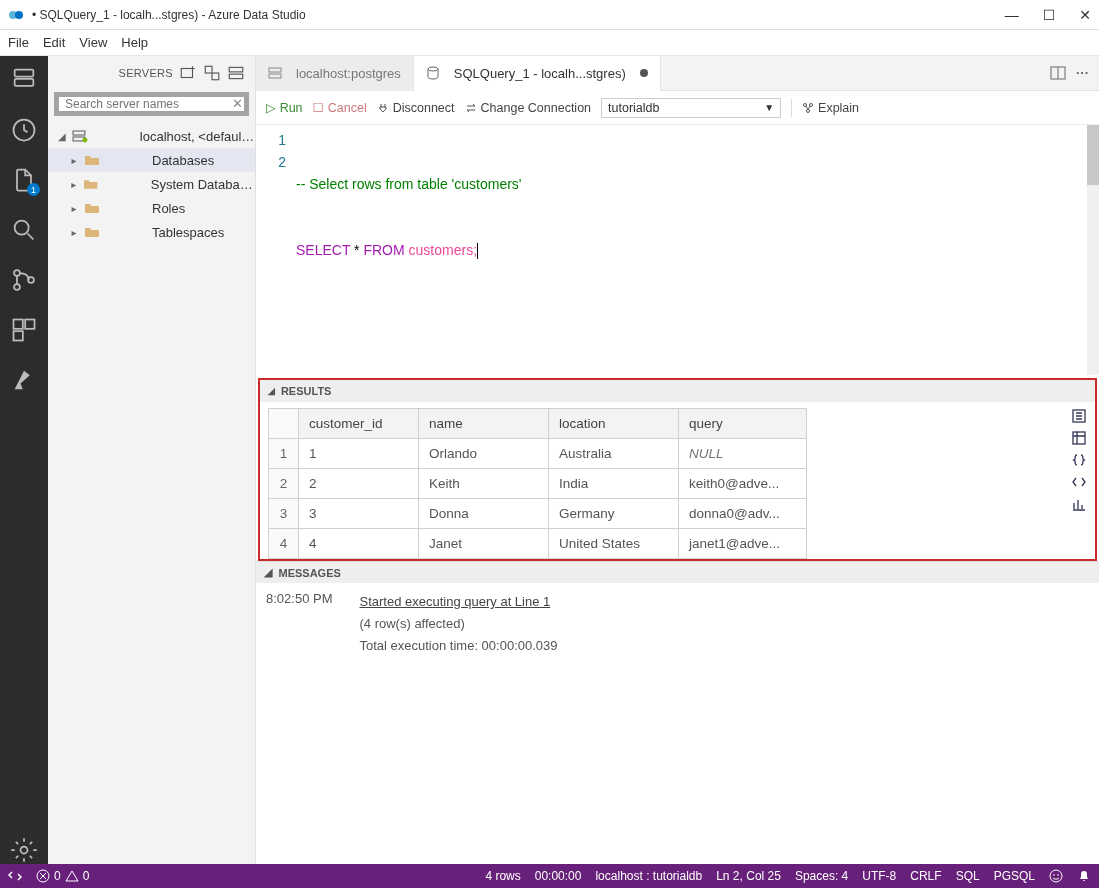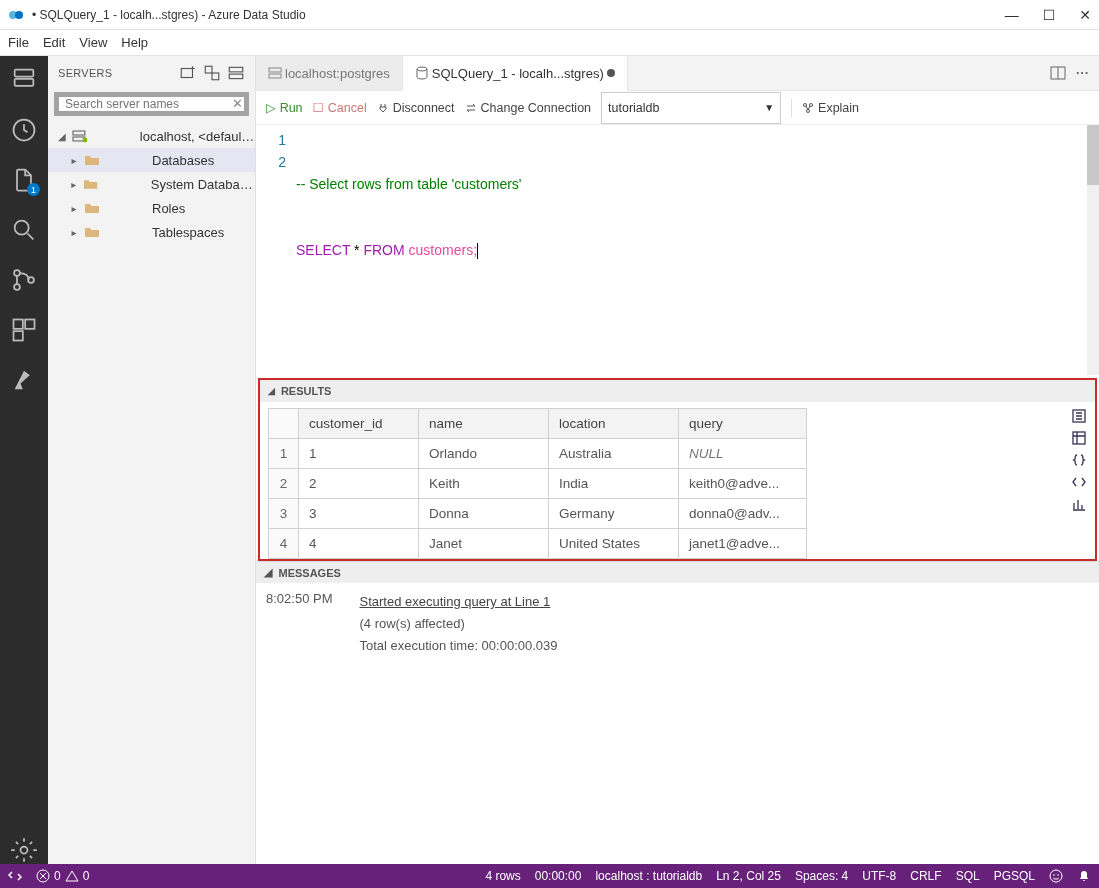--- a/index.html
+++ b/index.html
@@ -21,48 +21,48 @@
 .main { flex: 1; display: flex; min-height: 0; }
 .activity-bar { width: 48px; background: #2c2c2c; display: flex; flex-direction: column; align-items: center; padding-top: 10px; gap: 22px; color: #ccc; }
 .activity-bar .ab-item { width: 28px; height: 28px; display: flex; align-items: center; justify-content: center; position: relative; }
 .activity-bar .ab-badge { position: absolute; bottom: -2px; right: -2px; background: #007acc; color: #fff; border-radius: 50%; font-size: 9px; width: 13px; height: 13px; display: flex; align-items: center; justify-content: center; }
 .activity-bar .spacer { flex: 1; }
 .ab-icon { stroke: #bbb; fill: none; stroke-width: 1.5; }
 
 
 .sidebar { width: 208px; background: #f3f3f3; border-right: 1px solid #e0e0e0; display: flex; flex-direction: column; }
 .sidebar-header { display: flex; align-items: center; padding: 8px 10px; font-size: 11px; color: #555; }
-.sidebar-header .lbl { flex: 1; letter-spacing: 0.3px; }
+.sidebar-header .lbl { flex: 1; letter-spacing: 0.3px; text-align: right; }
 .sidebar-header .hicon { width: 18px; height: 18px; margin-left: 6px; }
 .search-row { position: relative; padding: 2px 6px 6px; }
 .search-row input { width: 100%; height: 24px; padding: 2px 24px 2px 6px; border: 5px solid #a3a3a3; font-size: 12px; background: #fff; color: #888; }
 .search-row .clear { position: absolute; right: 12px; top: 6px; color: #888; font-size: 13px; }
 .tree { padding: 2px 0; font-size: 13px; }
 .tree-row { display: flex; align-items: center; height: 24px; padding-left: 8px; gap: 4px; }
 .tree-row.selected { background: #e4e6f1; }
 .tree-arrow { width: 12px; color: #666; font-size: 10px; text-align: center; }
 .tree-icon { width: 16px; height: 14px; }
 .folder { fill: #dcb67a; }
 .tree-label { color: #333; white-space: nowrap; overflow: hidden; text-overflow: ellipsis; margin-left: 48px; }
 
 
 .editor-region { flex: 1; display: flex; flex-direction: column; min-width: 0; }
 .tabs-row { display: flex; align-items: center; height: 35px; border-bottom: 1px solid #e5e5e5; background: #f3f3f3; }
-.tab { display: flex; align-items: center; height: 35px; padding: 0 12px; gap: 3px; border-right: 1px solid #e5e5e5; color: #777; background: #ececec; }
+.tab { display: flex; align-items: center; height: 35px; padding: 0 12px; gap: 14px; border-right: 1px solid #e5e5e5; color: #777; background: #ececec; }
 .tab.active { background: #fff; color: #333; }
 .tab .dot { width: 8px; height: 8px; border-radius: 50%; background: #555; }
 .tabs-row .tab-actions { margin-left: auto; display: flex; gap: 10px; padding-right: 10px; color: #666; }
 .tab-icon { width: 14px; height: 14px; }
 
 .toolbar { display: flex; align-items: center; gap: 10px; height: 34px; padding: 0 10px; border-bottom: 1px solid #eee; font-size: 12.5px; }
 .tb-btn { display: flex; align-items: center; gap: 4px; color: #444; }
 .tb-btn.run { color: #388a34; }
 .tb-btn.cancel { color: #c77; }
 .tb-sep { width: 1px; height: 18px; background: #ddd; }
-.tb-select { border: 1px solid #ccc; height: 32px; width: 180px; display: flex; align-items: center; justify-content: space-between; padding: 0 6px; font-size: 12.5px; gap: 47px; }
+.tb-select { border: 1px solid #ccc; height: 20px; width: 180px; display: flex; align-items: center; justify-content: space-between; padding: 0 6px; font-size: 12.5px; gap: 47px; }
 .tb-caret { font-size: 10px; color: #333; }
 
 .code-area { display: flex; height: 250px; background: #fff; position: relative; font-family: Consolas, monospace; font-size: 14px; }
 .gutter { width: 40px; text-align: right; color: #237893; padding-right: 10px; padding-top: 4px; line-height: 22px; background: #fff; }
 .code { padding-top: 4px; line-height: 22px; white-space: pre; }
 .c-comment { color: #008000; }
 .c-kw { color: #a21caf; }
 .c-star { color: #000; }
 .c-ident { color: #ec4899; }
 .cursor { display: inline-block; width: 1px; height: 16px; background: #000; vertical-align: middle; }

